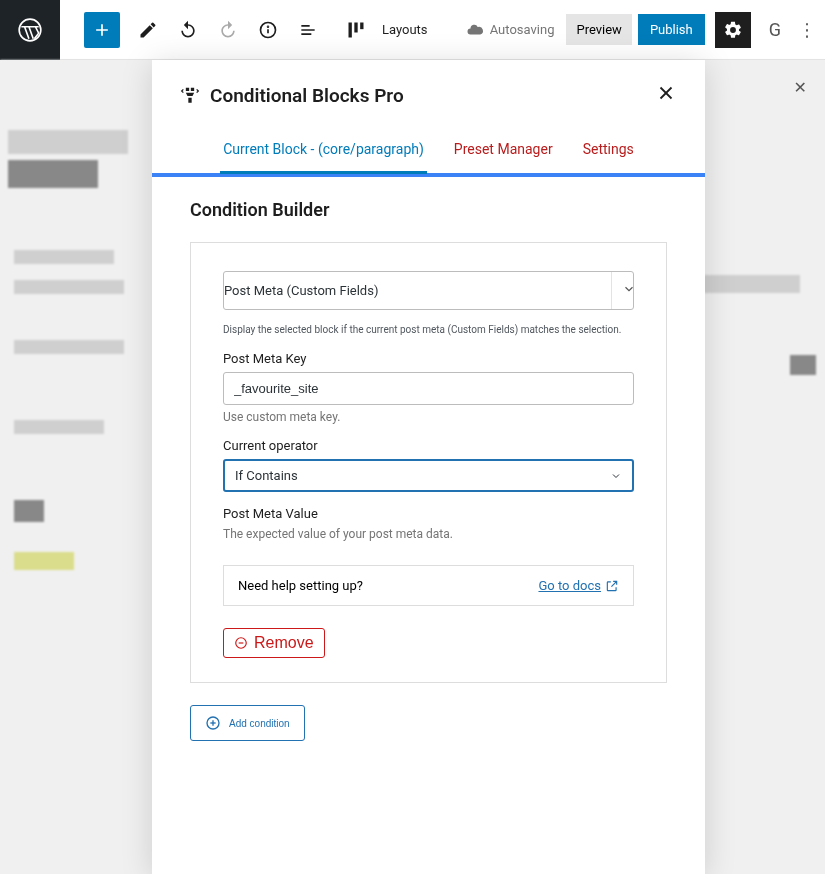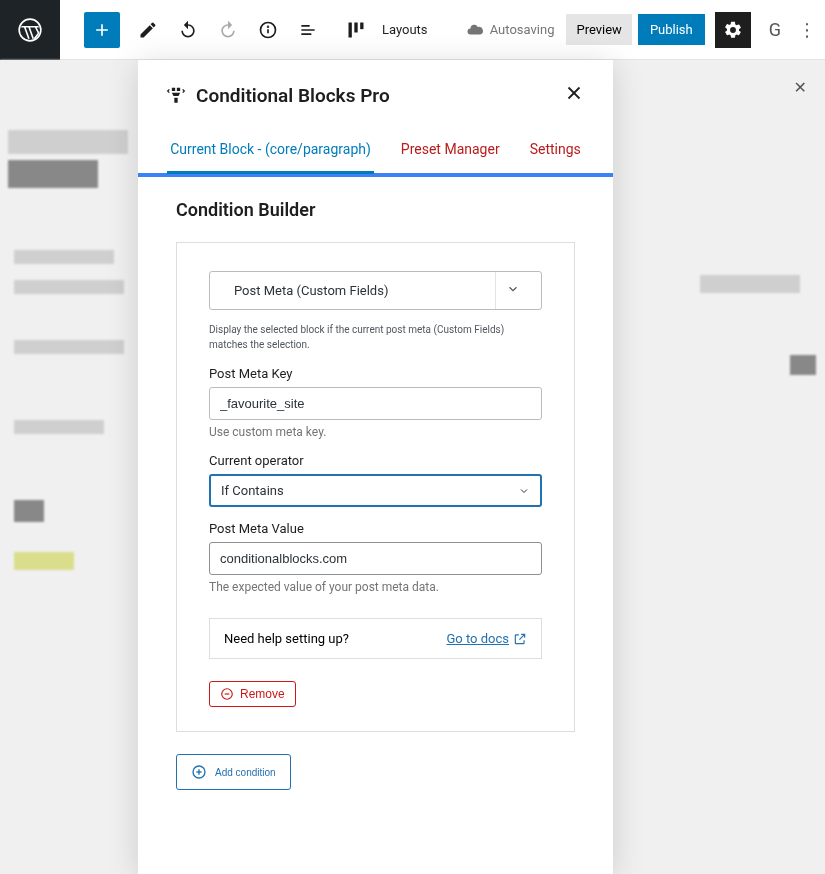--- a/index.html
+++ b/index.html
@@ -112,22 +112,22 @@
     position: absolute;
     right: 18px;
     top: 78px;
     font-size: 16px;
     color: #555;
     cursor: pointer;
   }
   .modal {
     position: absolute;
     top: 60px;
-    left: 138px;
-    width: 475px;
+    left: 152px;
+    width: 553px;
     height: 814px;
     background: #fff;
     box-shadow: 0 4px 30px rgba(0,0,0,0.15);
     display: flex;
     flex-direction: column;
   }
   .modal-header {
     display: flex;
     align-items: center;
     padding: 22px 28px 18px 28px;
@@ -193,21 +193,21 @@
   }
   .field-label {
     font-size: 13px;
     color: #1e1e1e;
     margin-bottom: 6px;
     margin-top: 14px;
   }
   .select-box {
     border: 1px solid #bcbcbc;
     border-radius: 3px;
-    padding: 10px 24px;
+    padding: 10px 0;
     font-size: 13px;
     color: #2c3338;
     display: flex;
     align-items: center;
     justify-content: space-between;
     cursor: pointer;
     background: #fff;
   }
   .select-box .chev {
     color: #555;
@@ -265,21 +265,21 @@
     text-decoration: underline;
     display: flex;
     align-items: center;
     gap: 4px;
     cursor: pointer;
   }
   .remove-btn {
     border: 1px solid #cc1818;
     color: #cc1818;
     background: #fff;
-    font-size: 12px;
+    font-size: 16px;
     padding: 5px 10px;
     border-radius: 3px;
     display: inline-flex;
     align-items: center;
     gap: 6px;
     cursor: pointer;
     margin-top: 22px;
   }
   .add-btn {
     border: 1px solid #2271b1;
@@ -425,21 +425,20 @@
 
       <div class="field-label">Current operator</div>
       <div class="operator-select">
         <span>If Contains</span>
         <svg width="12" height="12" viewBox="0 0 24 24" fill="none" stroke="currentColor" stroke-width="2">
             <polyline points="6 9 12 15 18 9"></polyline>
           </svg>
       </div>
 
       <div class="field-label">Post Meta Value</div>
-      <input class="text-input" value="conditionalblocks.com" style="">
       <div class="hint">The expected value of your post meta data.</div>
 
       <div class="help-box">
         <span>Need help setting up?</span>
         <span class="doc-link">
           <span>Go to docs</span>
           <svg width="14" height="14" viewBox="0 0 24 24" fill="none" stroke="currentColor" stroke-width="2">
               <path d="M14 4h6v6M20 4l-9 9M19 14v5a1 1 0 0 1-1 1H5a1 1 0 0 1-1-1V6a1 1 0 0 1 1-1h5"></path>
             </svg>
         </span>

